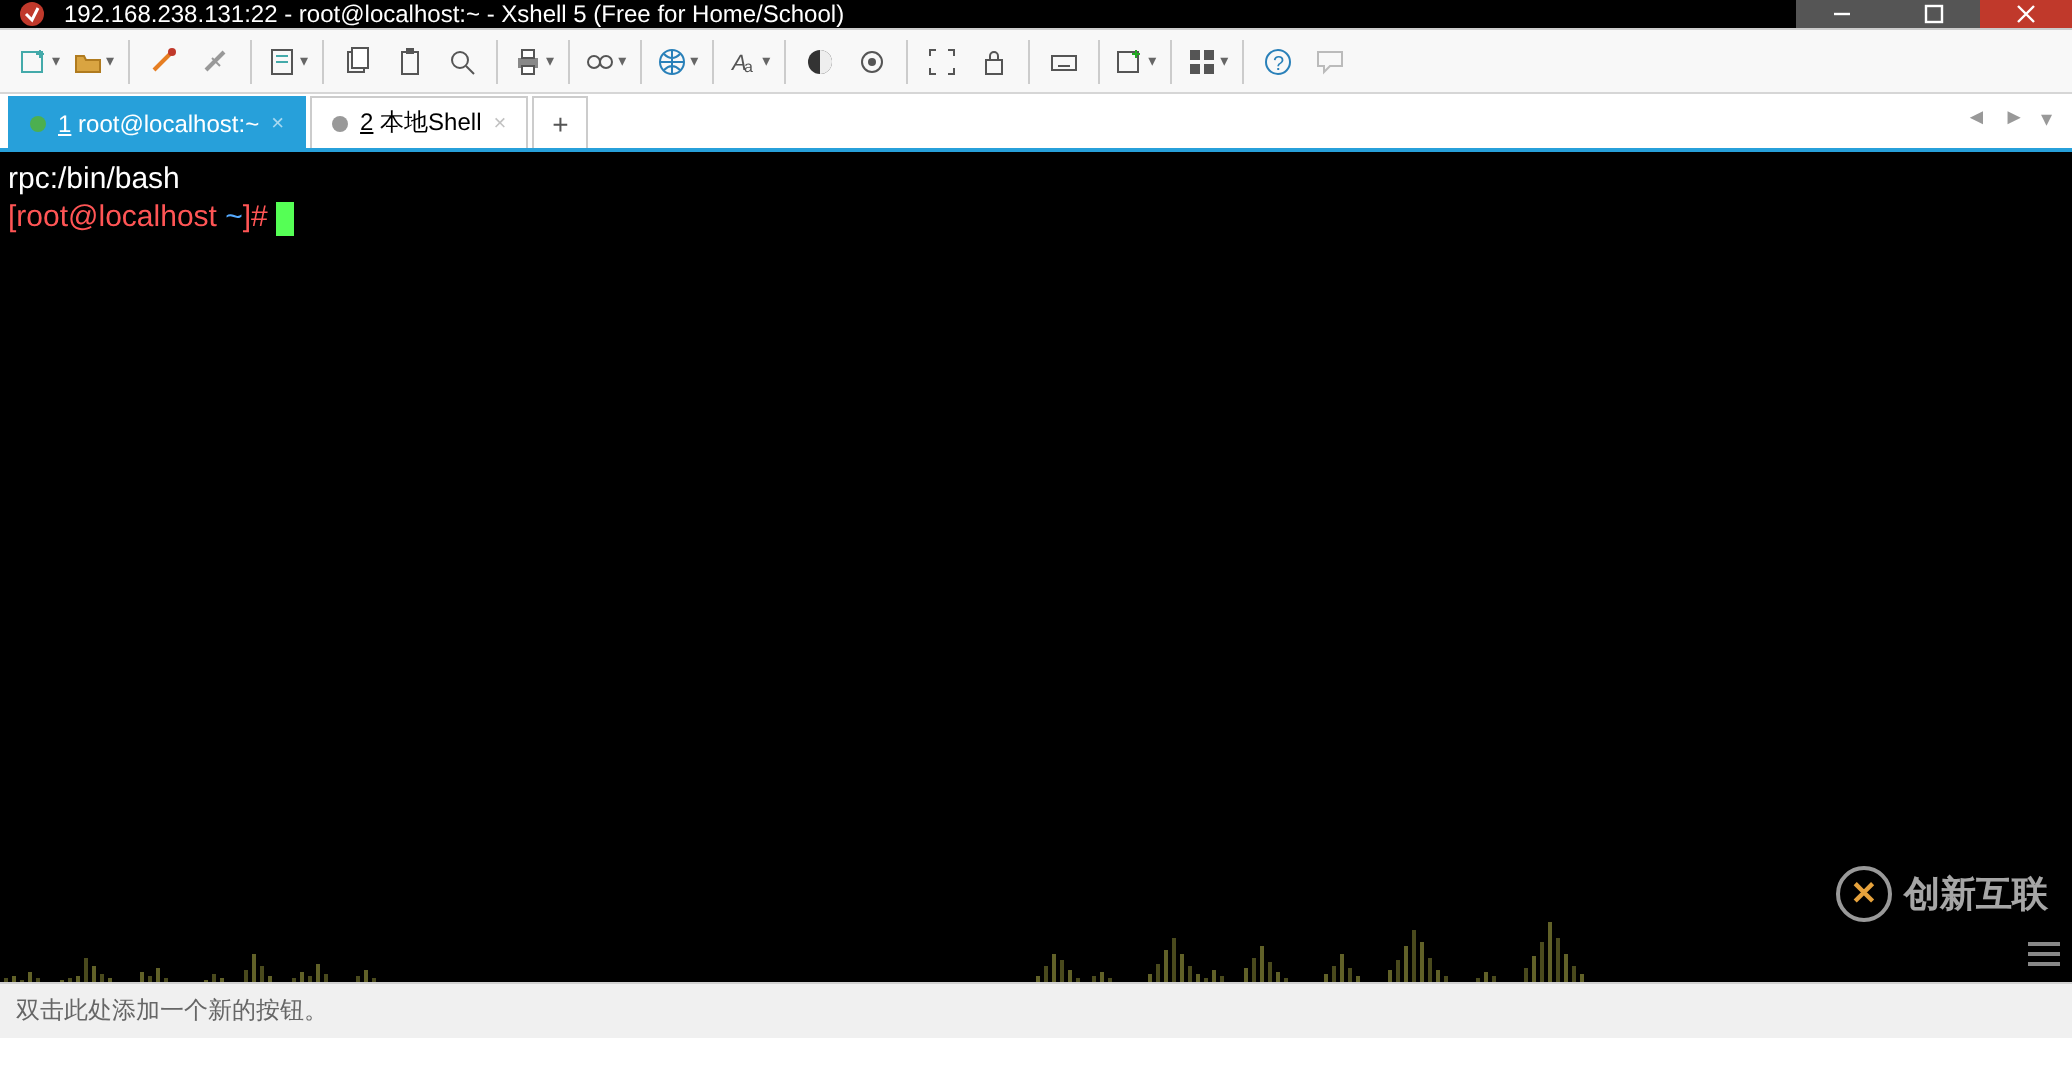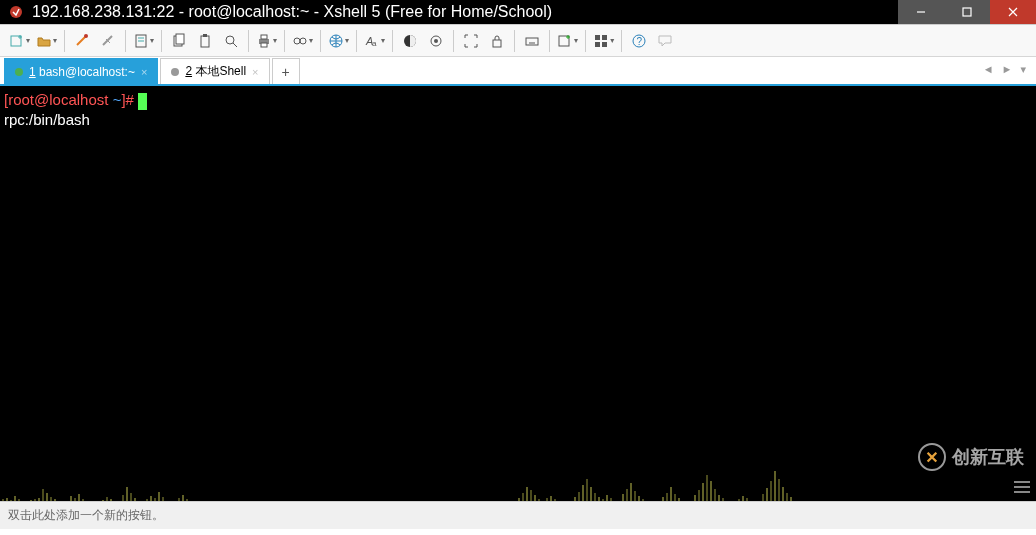--- a/index.html
+++ b/index.html
@@ -1,18 +1,18 @@
 <!DOCTYPE html>
 <html><head>
 <meta charset="utf-8">
 <style>
   * { margin:0; padding:0; box-sizing:border-box; font-family:"Segoe UI",Tahoma,sans-serif; }
   body { width:1036px; height:535px; background:#fff; overflow:hidden; position:relative; }
   
-  .titlebar { height:24px; background:#000; color:#fff; display:flex; align-items:center; font-size:16px; }
+  .titlebar { height:14px; background:#000; color:#fff; display:flex; align-items:center; font-size:12px; }
   .titlebar .app-icon { width:16px; height:16px; margin:0 8px; display:flex; align-items:center; justify-content:center; }
   .titlebar .title-text { flex:1; }
   .win-btns { display:flex; height:100%; }
   .win-btn { width:46px; height:100%; display:flex; align-items:center; justify-content:center; color:#fff; background:#555; }
   .win-btn.close { background:#c0392b; }
   .win-btn svg { width:10px; height:10px; stroke:#fff; stroke-width:1.2; fill:none; }
   
   .toolbar { height:33px; background:#f8f8f8; border-top:1px solid #ccc; border-bottom:1px solid #d6d6d6; display:flex; align-items:center; padding:0 6px; gap:0; }
   .tb-btn { height:26px; min-width:26px; display:flex; align-items:center; justify-content:center; padding:0 3px; color:#555; }
   .tb-btn svg { width:16px; height:16px; }
@@ -226,39 +226,39 @@
   <div class="tb-btn">
       <svg viewBox="0 0 16 16">
         <path d="M2 3 H14 V10 H8 L5 13 V10 H2 Z" fill="none" stroke="#bbb"></path>
       </svg>
     </div>
 </div>
 
 <div class="tabstrip">
   <div class="tab active">
     <span class="dot"></span>
-    <span><u>1</u><span> bash@localhost:~</span></span>
+    <span><u>1</u><span> root@localhost:~</span></span>
     <span class="tab-close">×</span>
   </div>
   <div class="tab">
     <span class="dot" style="background:#999"></span>
     <span><u>2</u><span> 本地Shell</span></span>
     <span class="tab-close" style="color:#999">×</span>
   </div>
   <div class="tab add">+</div>
   <div class="scroll">
     <span>◄</span>
     <span>►</span>
     <span>▾</span>
   </div>
 </div>
 
 <div class="terminal">
+  <div class="line out">rpc:/bin/bash</div>
   <div class="line"><span class="prompt-open">[</span><span class="user-host">root@localhost</span> <span class="tilde">~</span><span class="prompt-close">]#</span> <span class="cursor"></span></div>
-  <div class="line out">rpc:/bin/bash</div>
 
   <div class="eq" id="eq">
       <div class="bar" style="height: 2px;"></div>
       <div class="bar b" style="height: 3px;"></div>
       <div class="bar" style="height: 1px;"></div>
       <div class="bar b" style="height: 5px;"></div>
       <div class="bar" style="height: 2px;"></div>
       <div class="bar b" style="height: 0px;"></div>
       <div class="bar" style="height: 0px;"></div>
       <div class="bar b" style="height: 1px;"></div>

